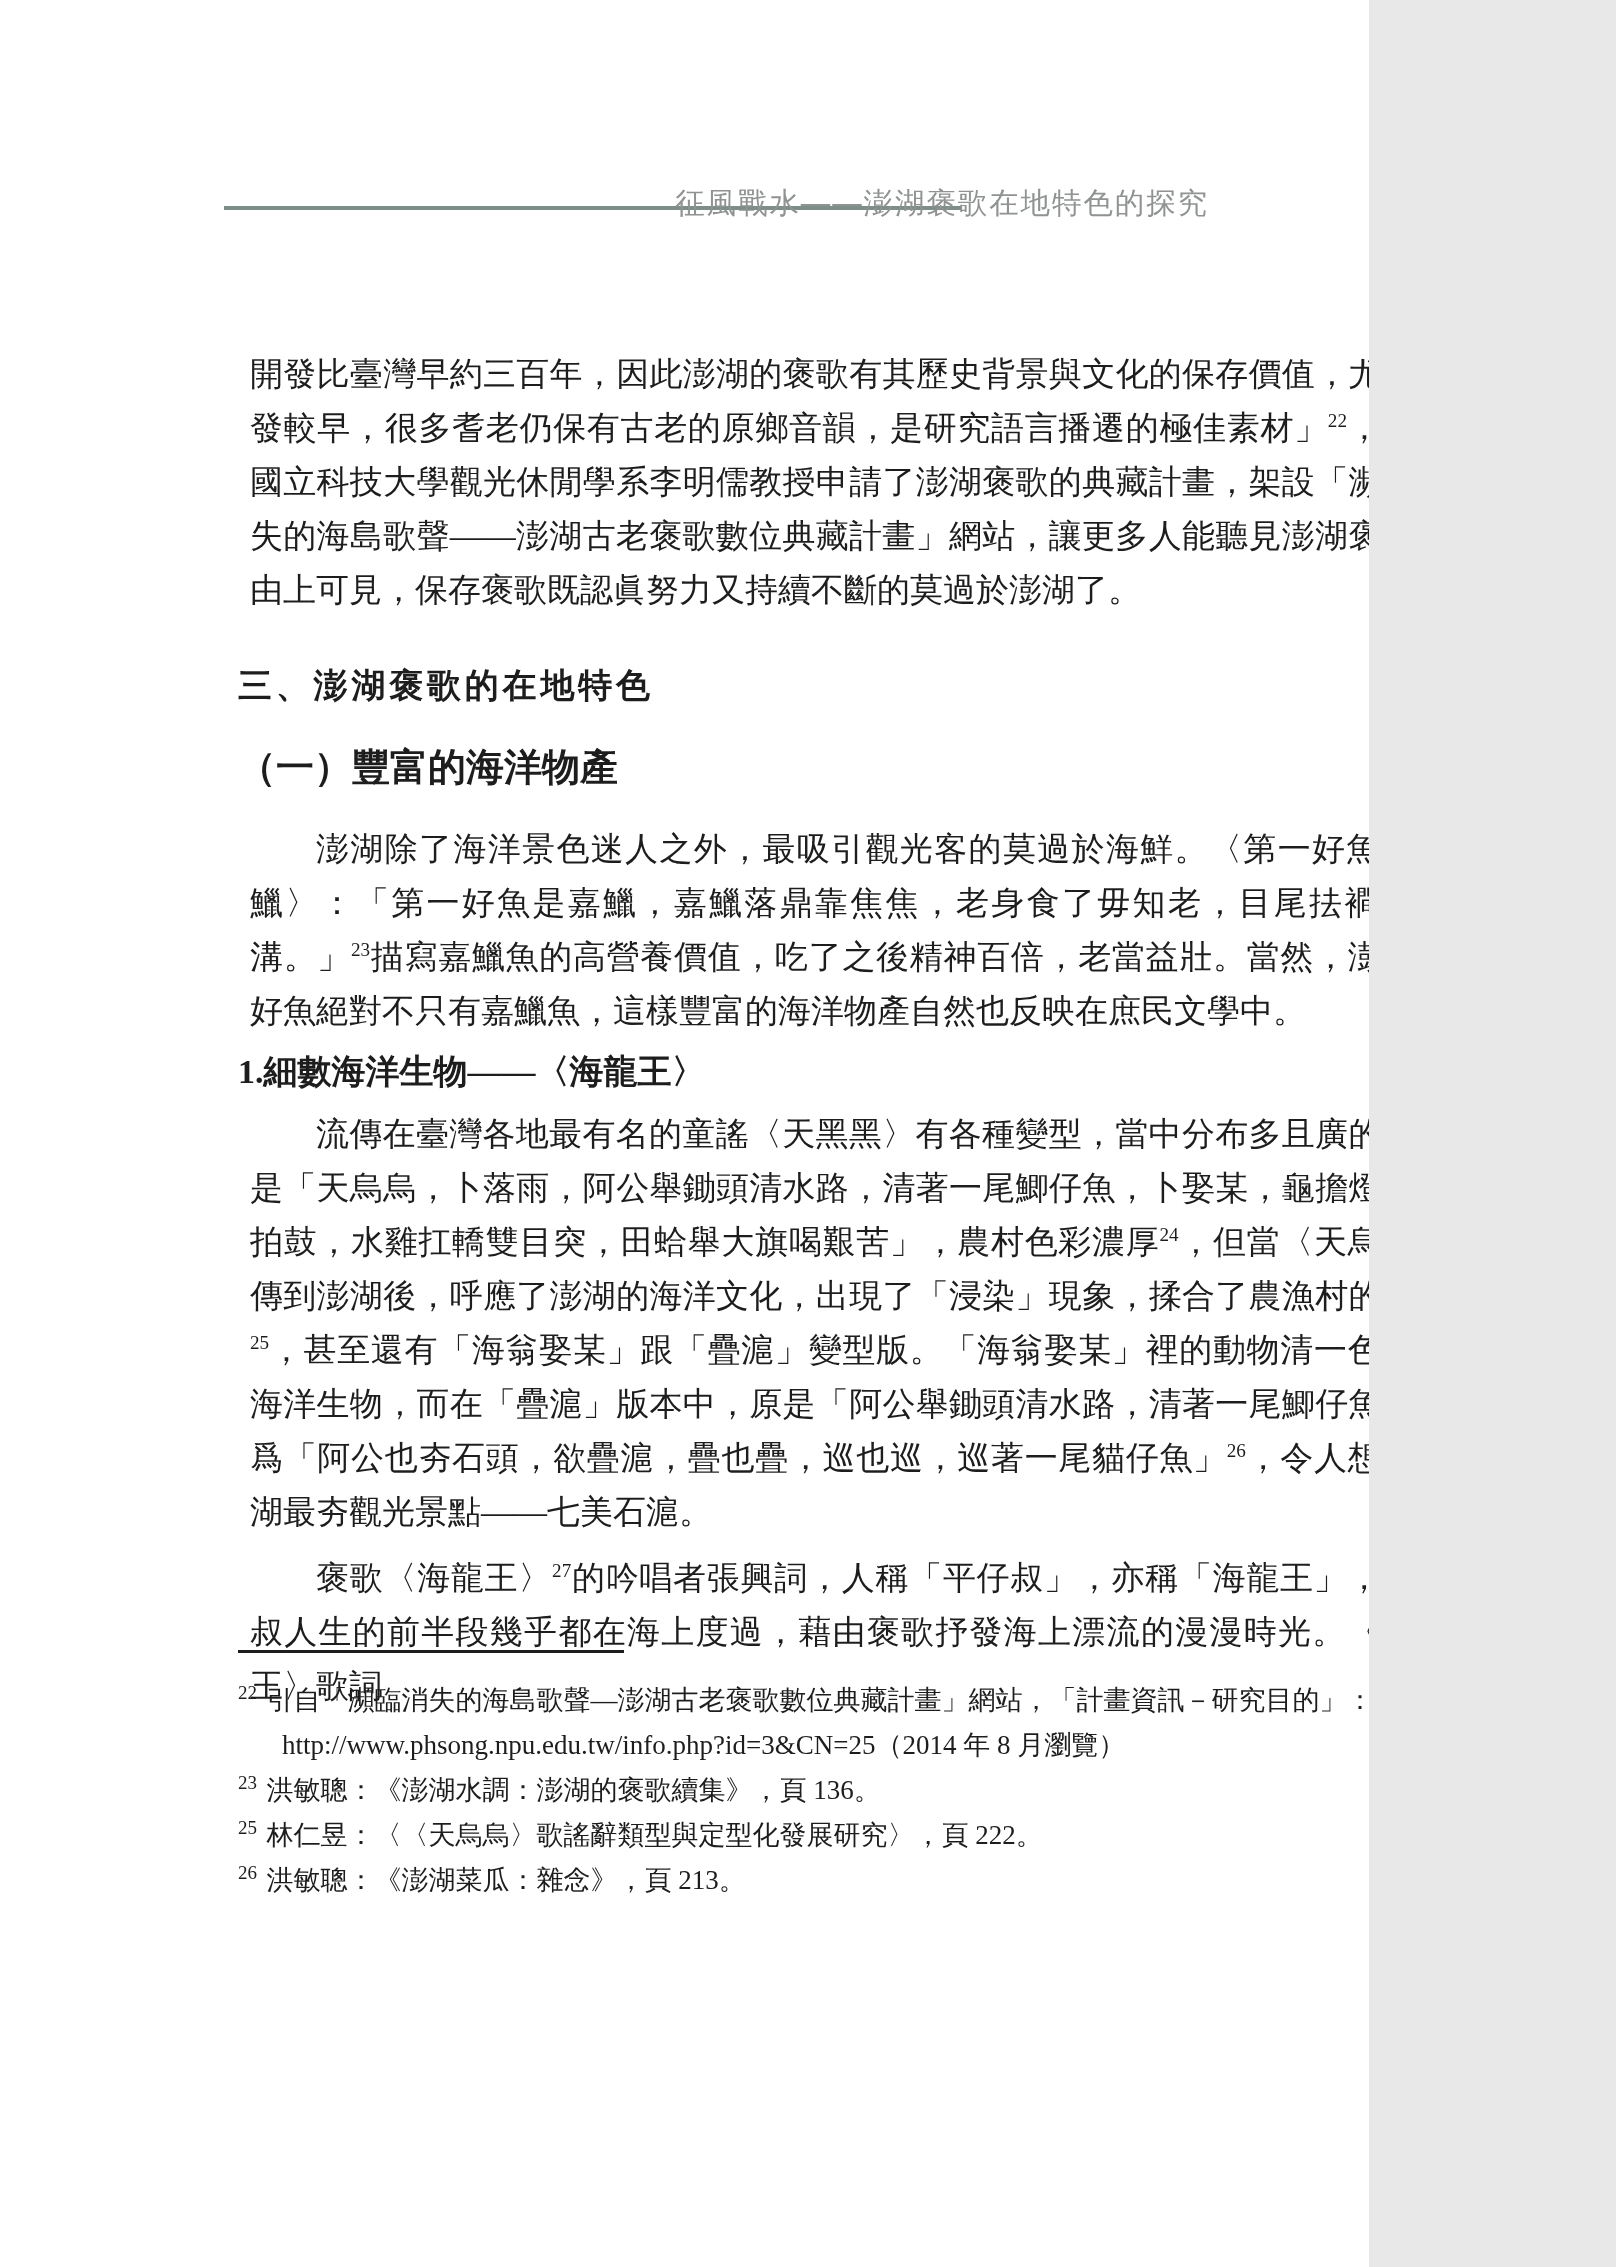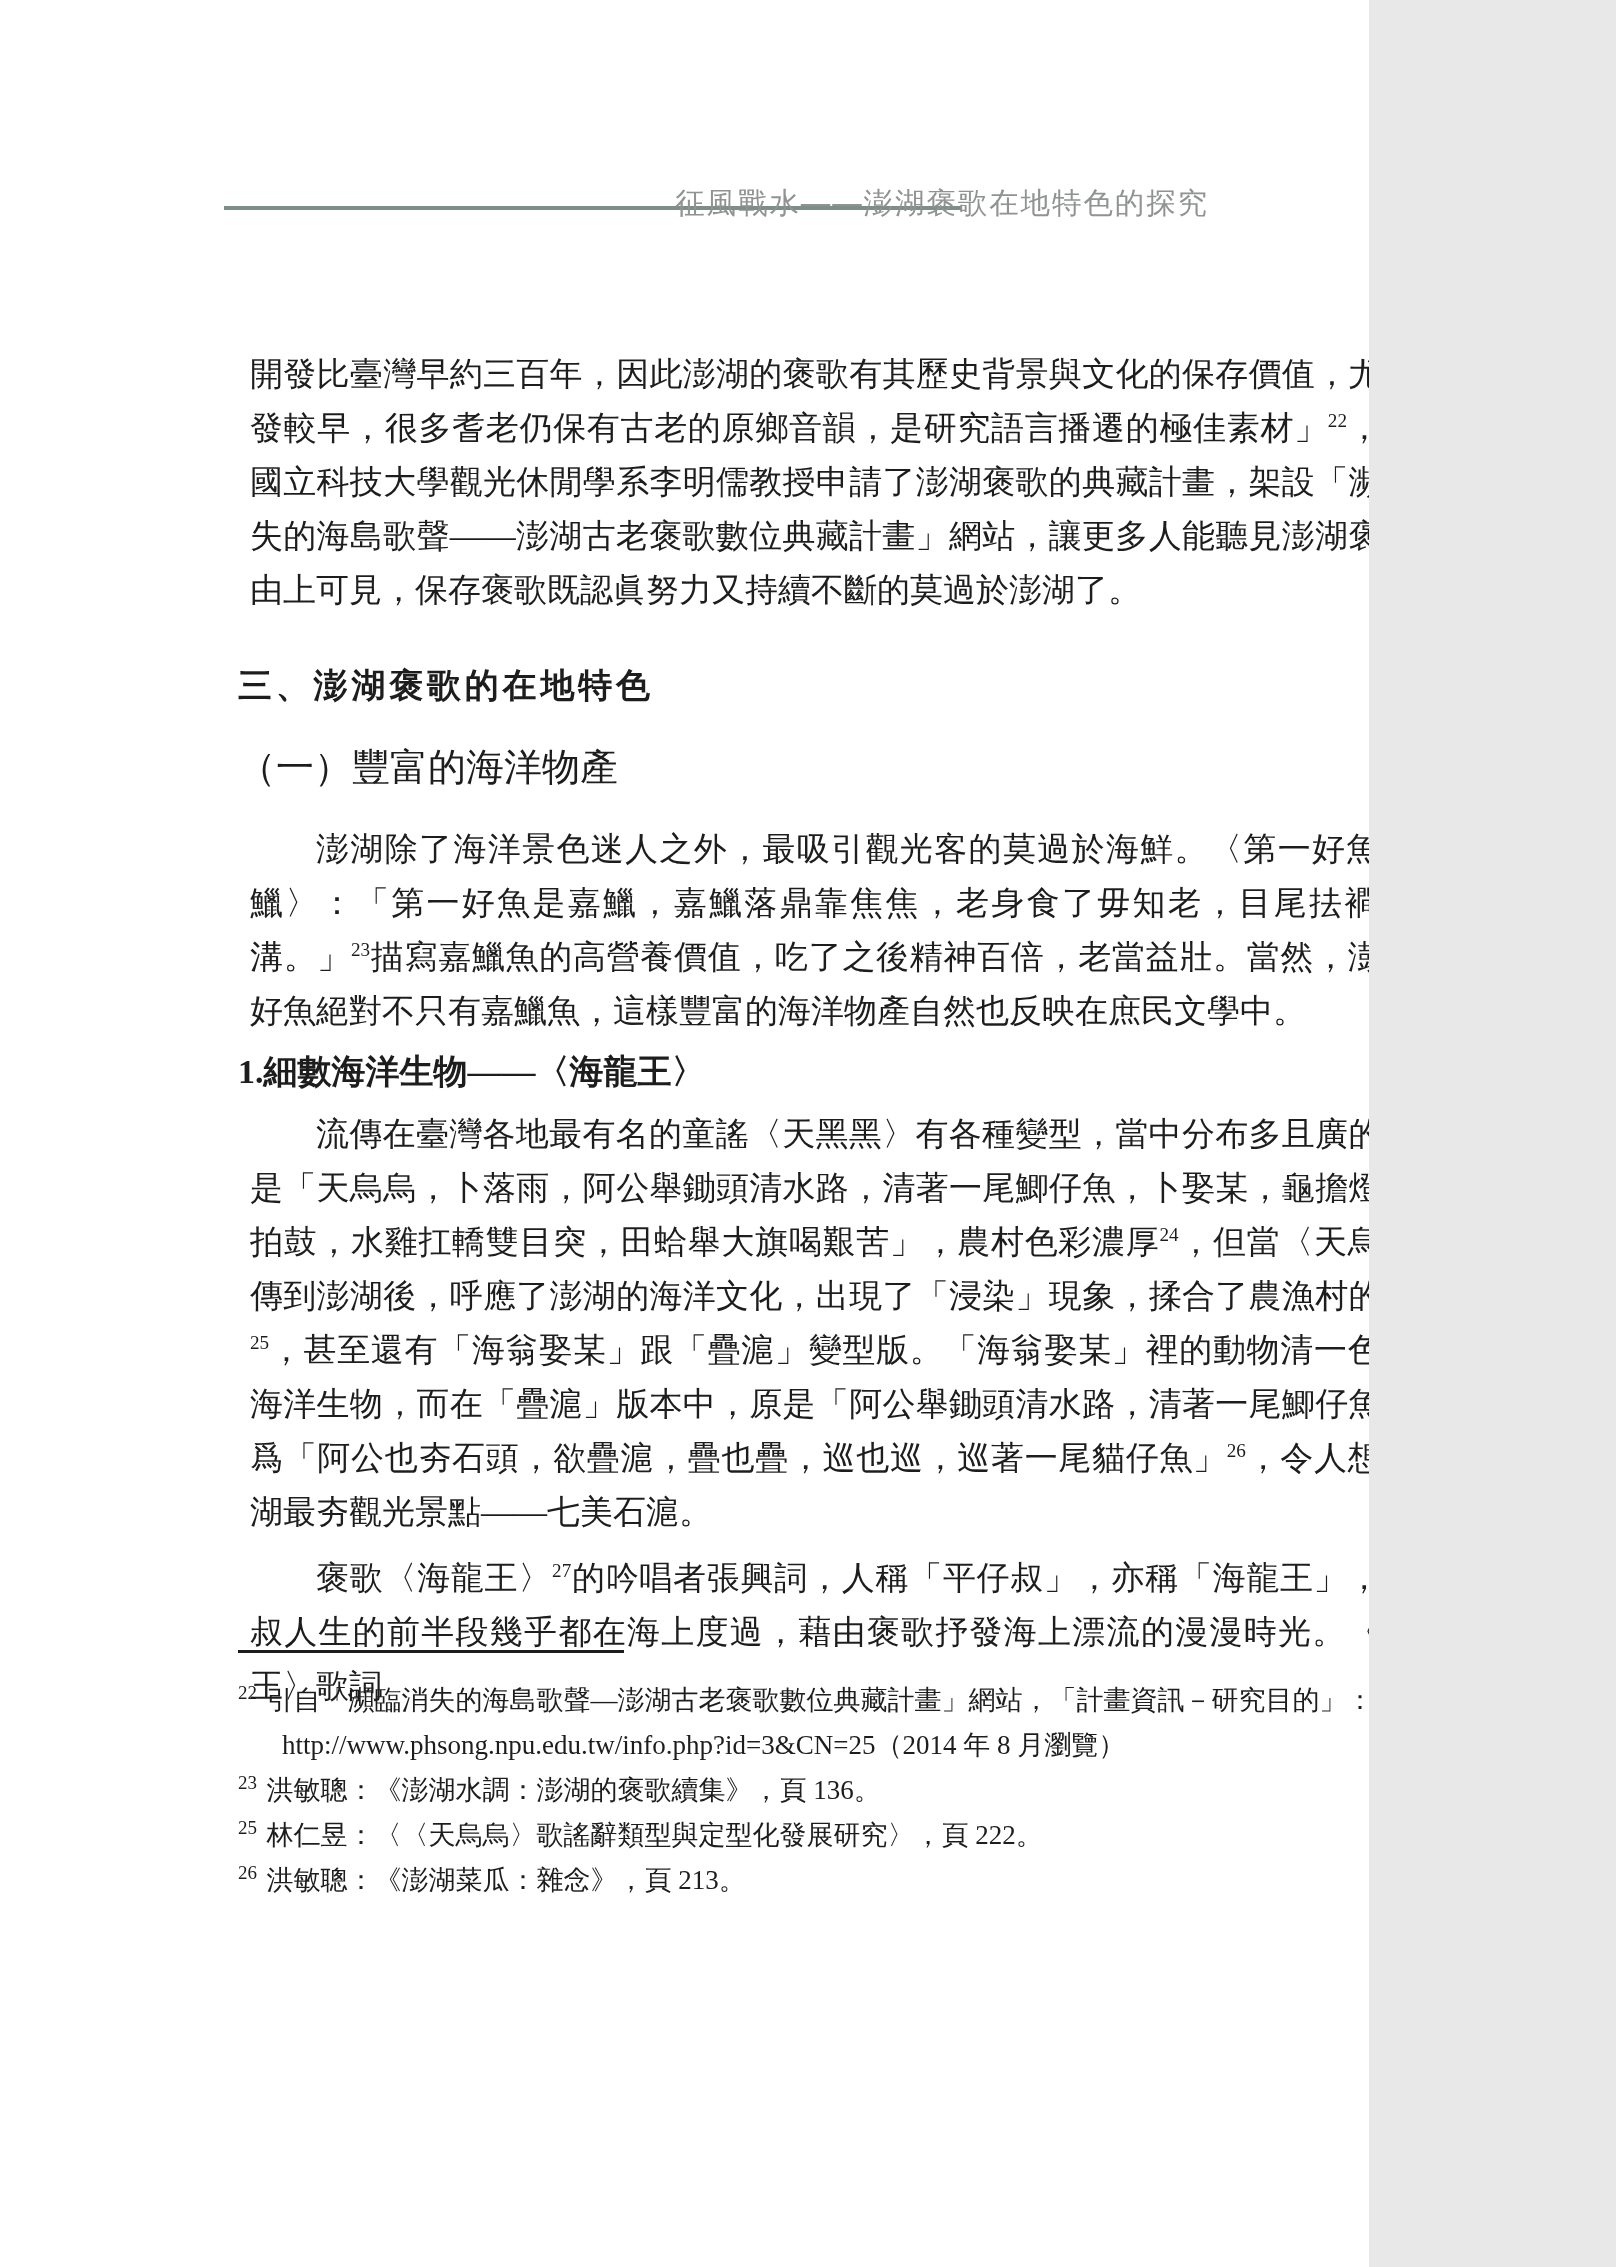--- a/index.html
+++ b/index.html
@@ -25,21 +25,21 @@
   }
   
   .content{
     position:absolute;left:238px;top:335px;width:1222px;
     font-size:33px;line-height:54px;text-align:justify;
   }
   .content p{margin:12px;}
   p.indent{text-indent:2em;}
   .content sup{font-size:0.58em;line-height:0;vertical-align:super;}
   h1.sec{font-size:34px;font-weight:bold;letter-spacing:3.8px;margin:49px 0 38px;line-height:1.2;}
-  h2.subsec{font-size:38px;font-weight:normal;margin:0 0 32px;line-height:1.2;}
+  h2.subsec{font-size:38px;font-weight:bold;margin:0 0 32px;line-height:1.2;}
   h3.subsubsec{font-size:34px;font-weight:bold;margin:9.5px 0 9.5px;line-height:1.3;}
   
   .footnotes{
     position:absolute;left:238px;top:1650px;width:1222px;
     font-size:27px;line-height:45px;text-align:justify;
   }
   .fn-rule{width:386px;height:2.9px;background:#1d1d1d;margin:0 0 25px 0;}
   .footnote{padding-left:44px;text-indent:-44px;}
   .footnote sup{font-size:19px;line-height:0;vertical-align:super;padding-right:9.5px;}
   .fn-text{white-space:pre-wrap;}

